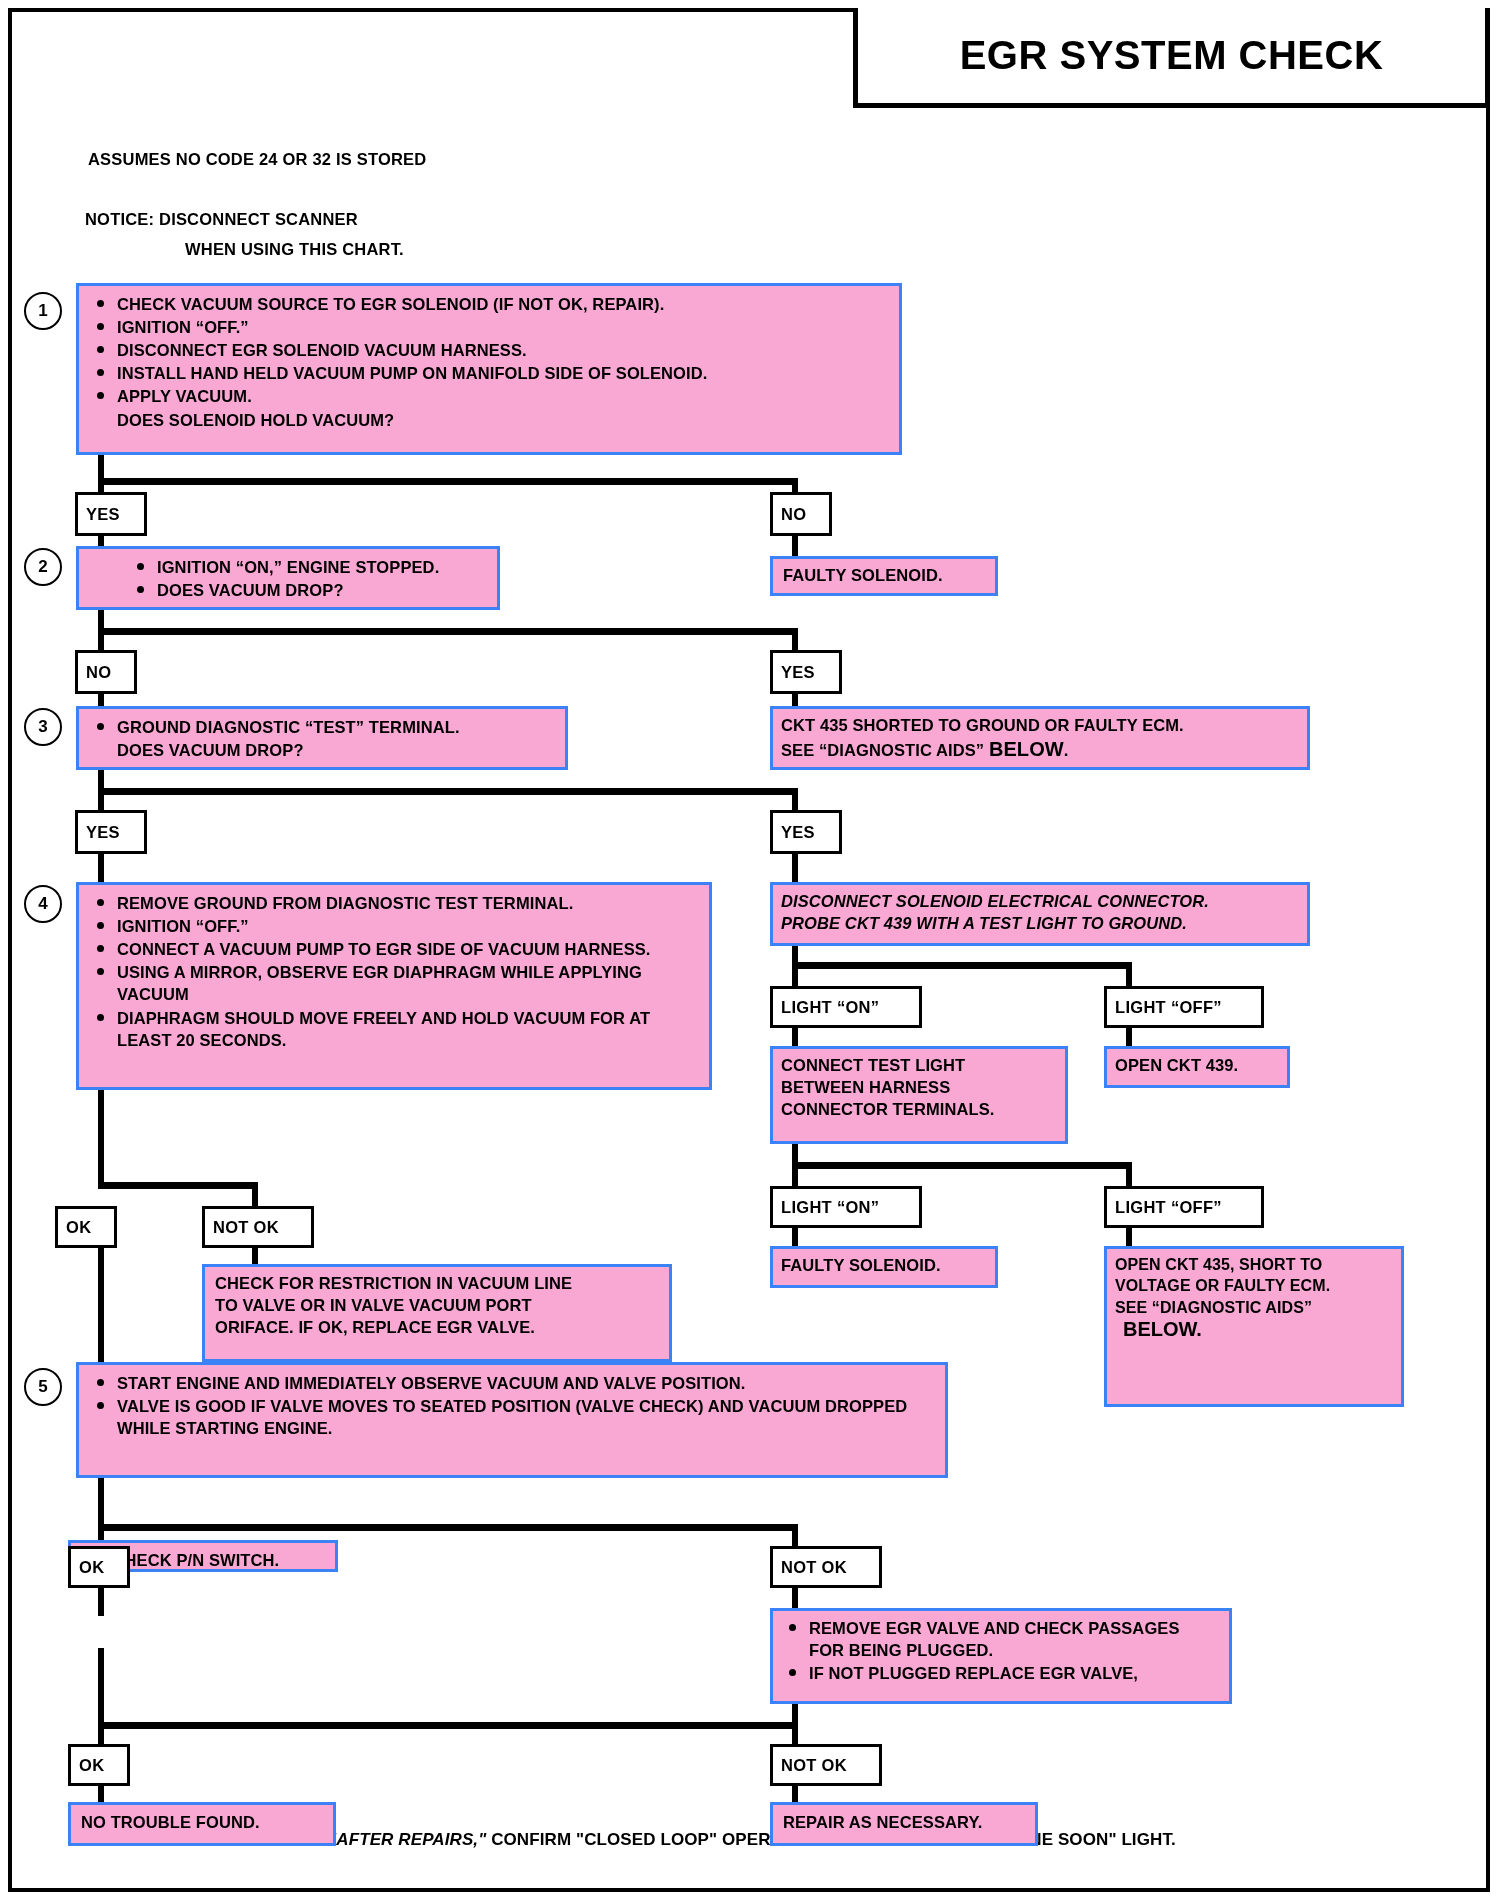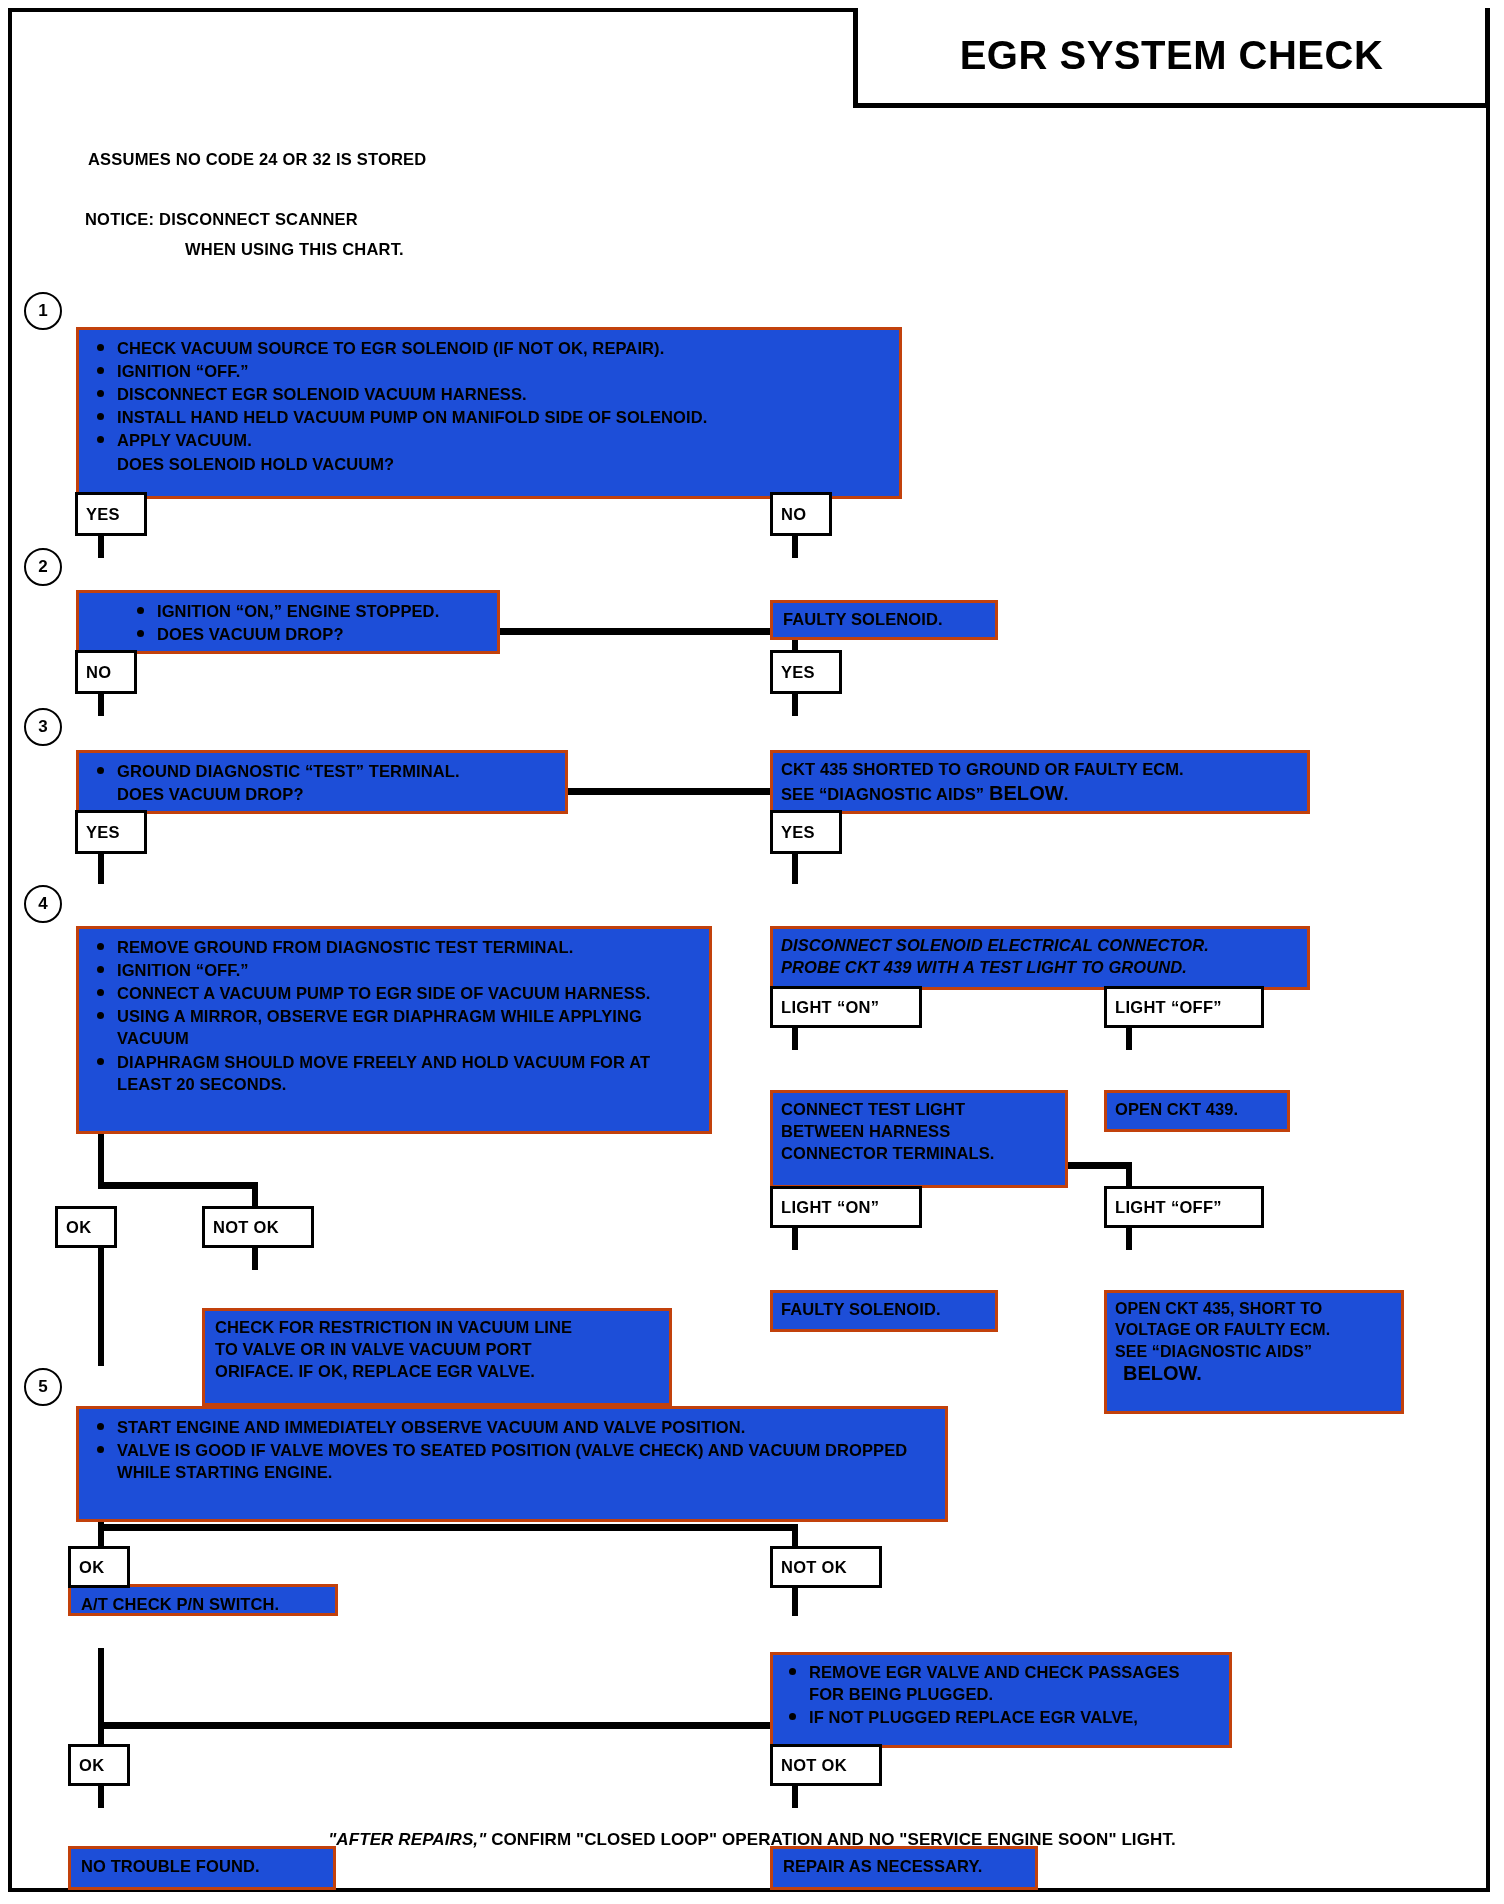--- a/index.html
+++ b/index.html
@@ -45,25 +45,24 @@
     position:absolute;
     font-size:16.5px;
     font-weight:bold;
     letter-spacing:0.2px;
     white-space:nowrap;
   }
 
   
   .box{
     position:absolute;
-    border:3px solid #c2410c;
-    background:#1d4ed8;
+    border:3px solid #3b82f6;
+    background:#f9a8d4;
     box-sizing:border-box;
     z-index:5;
-    margin-top:44px;
   }
   .box .inner{
     padding:7px 10px 7px 12px;
   }
   .txt{
     font-size:16.5px;
     font-weight:bold;
     line-height:1.34;
     letter-spacing:0.1px;
   }
@@ -286,21 +285,21 @@
 
   <div class="ln" style="left:792px; top:1226px; width:6px; height:24px;"></div>
   <div class="ln" style="left:1126px; top:1226px; width:6px; height:24px;"></div>
 
   <div class="box" style="left:770px; top:1246px; width:228px; height:42px;">
     <div class="inner" style="padding:5px 8px;">
       <div class="txt">FAULTY SOLENOID.</div>
     </div>
   </div>
 
-  <div class="box" style="left:1104px; top:1246px; width:300px; height:124px;">
+  <div class="box" style="left:1104px; top:1246px; width:300px; height:161px;">
     <div class="inner" style="padding:5px 8px;">
       <div class="txt small">OPEN CKT 435, SHORT TO</div>
       <div class="txt small">VOLTAGE OR FAULTY ECM.</div>
       <div class="txt small">SEE “DIAGNOSTIC AIDS”</div>
       <div class="bold-word" style="padding-left:8px;">BELOW.</div>
     </div>
   </div>
 
   <div class="ln" style="left:98px; top:1088px; width:6px; height:100px;"></div>
   <div class="ln" style="left:98px; top:1182px; width:160px; height:7px;"></div>

